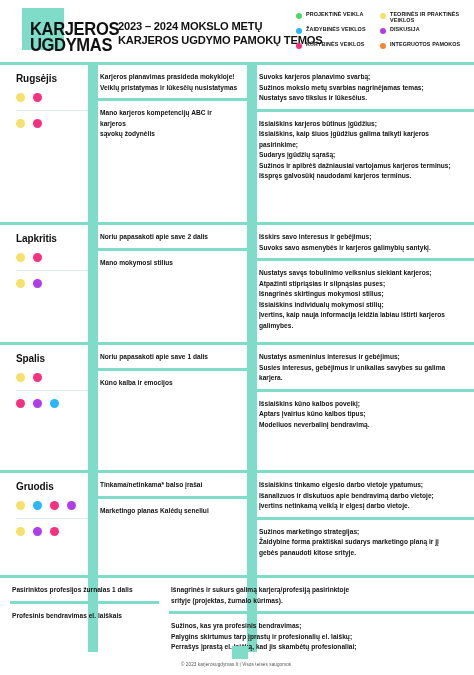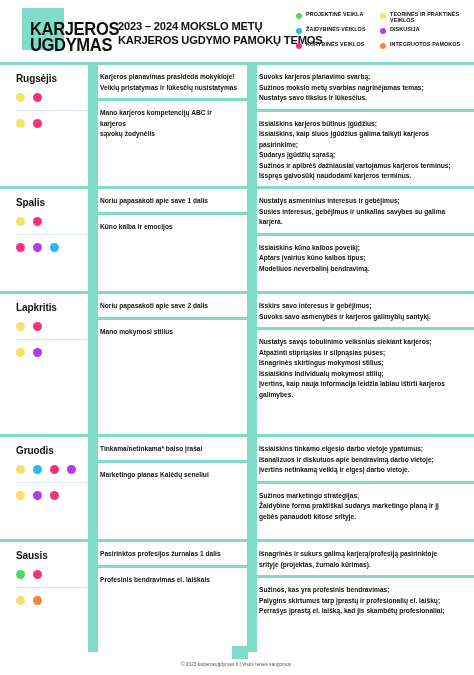--- a/index.html
+++ b/index.html
@@ -221,21 +221,21 @@
       <div class="legend-item">
         <span class="legend-dot" style="background: rgb(245, 134, 52);"></span>
         <span class="legend-label">INTEGRUOTOS PAMOKOS</span>
       </div>
     </div>
 </div>
 
 <div class="table" id="table">
   <div class="vrule v1"></div>
   <div class="vrule v2"></div>
-<div class="month-block" style="height: 124px;">
+<div class="month-block" style="height: 160px;">
       <div class="col-month">
         <div class="month-name">Rugsėjis</div>
         <div class="dots-row">
           <span class="dot" style="background: rgb(245, 224, 106);"></span>
           <span class="dot" style="background: rgb(245, 48, 126);"></span>
         </div>
         <div style="height: 1px; background: rgb(216, 240, 234); margin: 8px 0px;"></div>
         <div class="dots-row">
           <span class="dot" style="background: rgb(245, 224, 106);"></span>
           <span class="dot" style="background: rgb(245, 48, 126);"></span>
@@ -260,55 +260,20 @@
         <div class="cell outcome sep-top">
           <p>Išsiaiškins karjeros būtinus įgūdžius;</p>
           <p>Išsiaiškins, kaip šiuos įgūdžius galima taikyti karjeros</p>
           <p>pasirinkime;</p>
           <p>Sudarys įgūdžių sąrašą;</p>
           <p>Sužinos ir apibrėš dažniausiai vartojamus karjeros terminus;</p>
           <p>Išspręs galvosūkį naudodami karjeros terminus.</p>
         </div>
       </div>
     </div>
-    <div class="month-block" style="height: 105px;">
-      <div class="col-month">
-        <div class="month-name">Spalis</div>
-        <div class="dots-row">
-          <span class="dot" style="background: rgb(245, 224, 106);"></span>
-          <span class="dot" style="background: rgb(245, 48, 126);"></span>
-        </div>
-        <div style="height: 1px; background: rgb(216, 240, 234); margin: 8px 0px;"></div>
-        <div class="dots-row">
-          <span class="dot" style="background: rgb(245, 48, 126);"></span>
-          <span class="dot" style="background: rgb(178, 60, 232);"></span>
-          <span class="dot" style="background: rgb(41, 182, 246);"></span>
-        </div>
-      </div>
-      <div class="col-topics">
-        <div class="cell topic">
-          <p>Noriu papasakoti apie save 1 dalis</p>
-        </div>
-        <div class="cell topic sep-top">
-          <p>Kūno kalba ir emocijos</p>
-        </div>
-      </div>
-      <div class="col-outcomes">
-        <div class="cell outcome">
-          <p>Nustatys asmeninius interesus ir gebėjimus;</p>
-          <p>Susies interesus, gebėjimus ir unikalias savybes su galima</p>
-          <p>karjera.</p>
-        </div>
-        <div class="cell outcome sep-top">
-          <p>Išsiaiškins kūno kalbos poveikį;</p>
-          <p>Aptars įvairius kūno kalbos tipus;</p>
-          <p>Modeliuos neverbalinį bendravimą.</p>
-        </div>
-      </div>
-    </div>
     <div class="month-block" style="height: 120px;">
       <div class="col-month">
         <div class="month-name">Lapkritis</div>
         <div class="dots-row">
           <span class="dot" style="background: rgb(245, 224, 106);"></span>
           <span class="dot" style="background: rgb(245, 48, 126);"></span>
         </div>
         <div style="height: 1px; background: rgb(216, 240, 234); margin: 8px 0px;"></div>
         <div class="dots-row">
           <span class="dot" style="background: rgb(245, 224, 106);"></span>
@@ -331,20 +296,55 @@
         <div class="cell outcome sep-top">
           <p>Nustatys savęs tobulinimo veiksnius siekiant karjeros;</p>
           <p>Atpažinti stipriąsias ir silpnąsias puses;</p>
           <p>Išnagrinės skirtingus mokymosi stilius;</p>
           <p>Išsiaiškins individualų mokymosi stilių;</p>
           <p>Įvertins, kaip nauja informacija leidžia labiau ištirti karjeros</p>
           <p>galimybes.</p>
         </div>
       </div>
     </div>
+    <div class="month-block" style="height: 105px;">
+      <div class="col-month">
+        <div class="month-name">Spalis</div>
+        <div class="dots-row">
+          <span class="dot" style="background: rgb(245, 224, 106);"></span>
+          <span class="dot" style="background: rgb(245, 48, 126);"></span>
+        </div>
+        <div style="height: 1px; background: rgb(216, 240, 234); margin: 8px 0px;"></div>
+        <div class="dots-row">
+          <span class="dot" style="background: rgb(245, 48, 126);"></span>
+          <span class="dot" style="background: rgb(178, 60, 232);"></span>
+          <span class="dot" style="background: rgb(41, 182, 246);"></span>
+        </div>
+      </div>
+      <div class="col-topics">
+        <div class="cell topic">
+          <p>Noriu papasakoti apie save 1 dalis</p>
+        </div>
+        <div class="cell topic sep-top">
+          <p>Kūno kalba ir emocijos</p>
+        </div>
+      </div>
+      <div class="col-outcomes">
+        <div class="cell outcome">
+          <p>Nustatys asmeninius interesus ir gebėjimus;</p>
+          <p>Susies interesus, gebėjimus ir unikalias savybes su galima</p>
+          <p>karjera.</p>
+        </div>
+        <div class="cell outcome sep-top">
+          <p>Išsiaiškins kūno kalbos poveikį;</p>
+          <p>Aptars įvairius kūno kalbos tipus;</p>
+          <p>Modeliuos neverbalinį bendravimą.</p>
+        </div>
+      </div>
+    </div>
     <div class="month-block" style="height: 105px; margin-top: 23px;">
       <div class="col-month">
         <div class="month-name">Gruodis</div>
         <div class="dots-row">
           <span class="dot" style="background: rgb(245, 224, 106);"></span>
           <span class="dot" style="background: rgb(41, 182, 246);"></span>
           <span class="dot" style="background: rgb(245, 48, 126);"></span>
           <span class="dot" style="background: rgb(178, 60, 232);"></span>
         </div>
         <div style="height: 1px; background: rgb(216, 240, 234); margin: 8px 0px;"></div>
@@ -369,32 +369,20 @@
           <p>Įvertins netinkamą veiklą ir elgesį darbo vietoje.</p>
         </div>
         <div class="cell outcome sep-top">
           <p>Sužinos marketingo strategijas;</p>
           <p>Žaidybine forma praktiškai sudarys marketingo planą ir jį</p>
           <p>gebės panaudoti kitose srityje.</p>
         </div>
       </div>
     </div>
     <div class="month-block" style="height: 97px;">
-      <div class="col-month">
-        <div class="month-name">Sausis</div>
-        <div class="dots-row">
-          <span class="dot" style="background: rgb(76, 217, 100);"></span>
-          <span class="dot" style="background: rgb(245, 48, 126);"></span>
-        </div>
-        <div style="height: 1px; background: rgb(216, 240, 234); margin: 8px 0px;"></div>
-        <div class="dots-row">
-          <span class="dot" style="background: rgb(245, 224, 106);"></span>
-          <span class="dot" style="background: rgb(245, 134, 52);"></span>
-        </div>
-      </div>
       <div class="col-topics">
         <div class="cell topic">
           <p>Pasirinktos profesijos žurnalas 1 dalis</p>
         </div>
         <div class="cell topic sep-top">
           <p>Profesinis bendravimas el. laiškais</p>
         </div>
       </div>
       <div class="col-outcomes">
         <div class="cell outcome">

